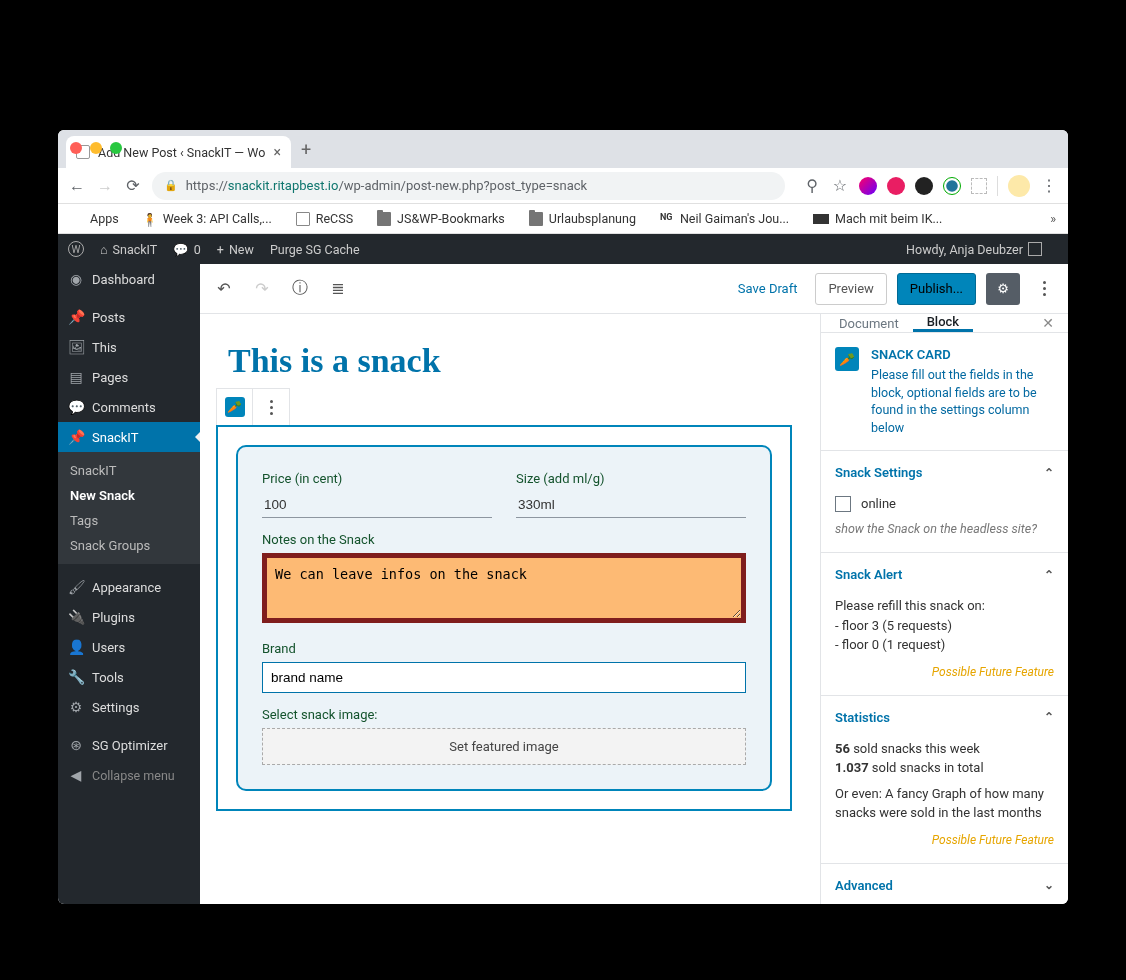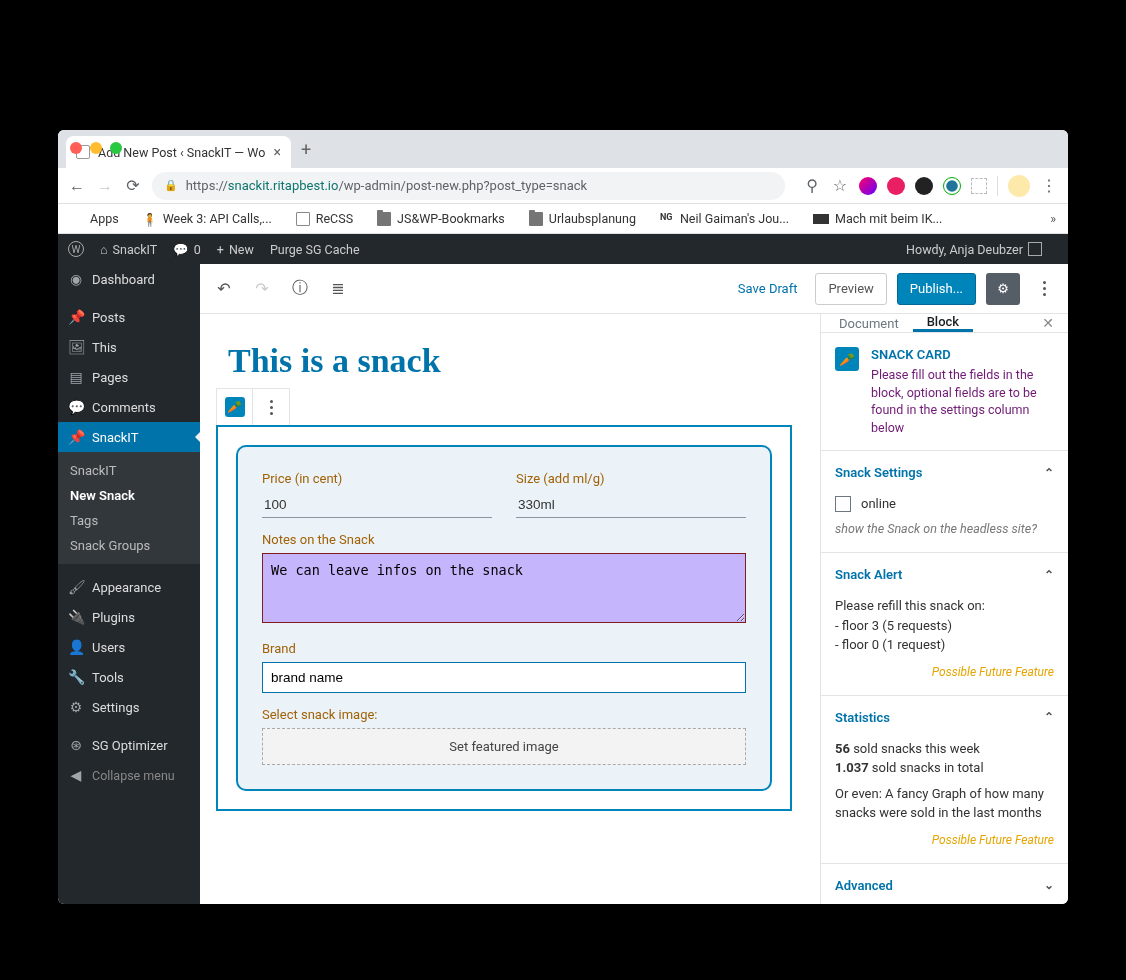--- a/index.html
+++ b/index.html
@@ -55,51 +55,51 @@
   .menu-item.collapse{color:#888;font-size:12.5px;}
   
   .editor{flex:1;display:flex;flex-direction:column;background:#fff;}
   .ed-toolbar{height:50px;border-bottom:1px solid #e2e4e7;display:flex;align-items:center;padding:0 10px;gap:10px;}
   .tb-btn{width:28px;height:28px;display:flex;align-items:center;justify-content:center;color:#555;font-size:16px;}
   .tb-btn.disabled{color:#ccc;}
   .ed-toolbar .spacer{flex:1;}
   .link-btn{color:#0073aa;font-size:13px;padding:6px 8px;}
   .btn{height:32px;padding:0 12px;border-radius:3px;font-size:13px;display:flex;align-items:center;}
   .btn.outline{border:1px solid #ccc;background:#fff;color:#555;}
-  .btn.primary{background:#0085ba;color:#ffffff;border:1px solid #006a95;}
+  .btn.primary{background:#0085ba;color:#000000;border:1px solid #006a95;}
   .btn.icon{width:34px;justify-content:center;padding:0;}
   .btn.dark{background:#555d66;color:#fff;border:none;}
   .dots-v{display:flex;flex-direction:column;gap:3px;} .dots-v span{width:3px;height:3px;background:#555;border-radius:50%;}
   .ed-body{flex:1;display:flex;overflow:hidden;}
   .canvas{flex:1;overflow:auto;padding:18px 28px;}
   .post-title{font-size:34px;font-weight:700;color:#0073aa;margin:10px 0 8px;font-family:Georgia,serif;}
   .block-toolbar{display:flex;border:1px solid #e2e4e7;border-bottom:none;width:fit-content;margin-left:-12px;}
   .block-toolbar .bt{width:36px;height:36px;display:flex;align-items:center;justify-content:center;border-right:1px solid #e2e4e7;}
   .block-toolbar .bt:last-child{border-right:none;}
   .carrot{width:20px;height:20px;background:#0085ba;border-radius:3px;display:flex;align-items:center;justify-content:center;color:#fff;font-size:12px;}
   .snack-card{border:2px solid #0085ba;margin-left:-12px;padding:0;}
   .snack-inner{margin:18px;border:2px solid #0085ba;border-radius:10px;background:#ecf3f8;padding:24px;}
-  .fld-label{color:#a16207;font-size:13px;margin-bottom:6px;}
+  .fld-label{color:#14532d;font-size:13px;margin-bottom:6px;}
   .row{display:flex;gap:24px;margin-bottom:14px;}
   .col{flex:1;}
   .txtin{width:100%;border:none;border-bottom:1px solid #8d96a0;background:transparent;padding:5px 2px;font-size:13.5px;color:#333;outline:none;}
-  .txtarea{width:100%;height:70px;border:1px solid #7f1d1d;background:#c4b5fd;padding:8px;font-size:13.5px;resize:vertical;outline:none;}
+  .txtarea{width:100%;height:70px;border:5px solid #7f1d1d;background:#fdba74;padding:8px;font-size:13.5px;resize:vertical;outline:none;}
   .brand-in{width:100%;border:1px solid #0073aa;background:#fff;padding:7px 8px;font-size:13.5px;outline:none;}
   .gap{height:14px;}
   .img-zone{border:1px dashed #aaa;background:#f3f3f3;text-align:center;padding:10px;font-size:13px;color:#444;}
   
   .inspector{width:248px;border-left:1px solid #e2e4e7;display:flex;flex-direction:column;font-size:13px;color:#333;overflow:auto;}
   .insp-tabs{display:flex;align-items:center;border-bottom:1px solid #e2e4e7;height:44px;padding:0 4px;}
   .insp-tab{padding:0 14px;height:100%;display:flex;align-items:center;color:#6c7781;}
   .insp-tab.active{color:#191e23;border-bottom:3px solid #0073aa;font-weight:500;text-align:center;}
   .insp-close{margin-left:auto;color:#888;padding:0 10px;font-size:14px;}
   .insp-header{display:flex;gap:12px;padding:14px;border-bottom:1px solid #e2e4e7;}
   .insp-header .ico{width:24px;height:24px;background:#0085ba;border-radius:3px;flex-shrink:0;display:flex;align-items:center;justify-content:center;color:#fff;}
   .insp-header .ttl{font-weight:600;color:#0073aa;font-size:13px;}
-  .insp-header .desc{font-size:12.5px;color:#701a75;margin-top:4px;line-height:1.4;}
+  .insp-header .desc{font-size:12.5px;color:#0369a1;margin-top:4px;line-height:1.4;}
   .panel{border-bottom:1px solid #e2e4e7;}
   .panel-h{display:flex;align-items:center;justify-content:space-between;padding:14px;color:#0073aa;font-weight:600;cursor:pointer;}
   .chev{color:#555;font-size:12px;}
   .panel-b{padding:0 14px 14px;color:#333;line-height:1.5;}
   .check{display:flex;align-items:center;gap:10px;margin-bottom:6px;}
   .checkbox{width:16px;height:16px;border:1.5px solid #6c7781;}
   .hint{font-style:italic;color:#777;font-size:12.5px;}
   .future{color:#e6a500;font-style:italic;font-size:12px;text-align:right; margin-top:8px;}
   .stat b{font-weight:700;}
 </style>

